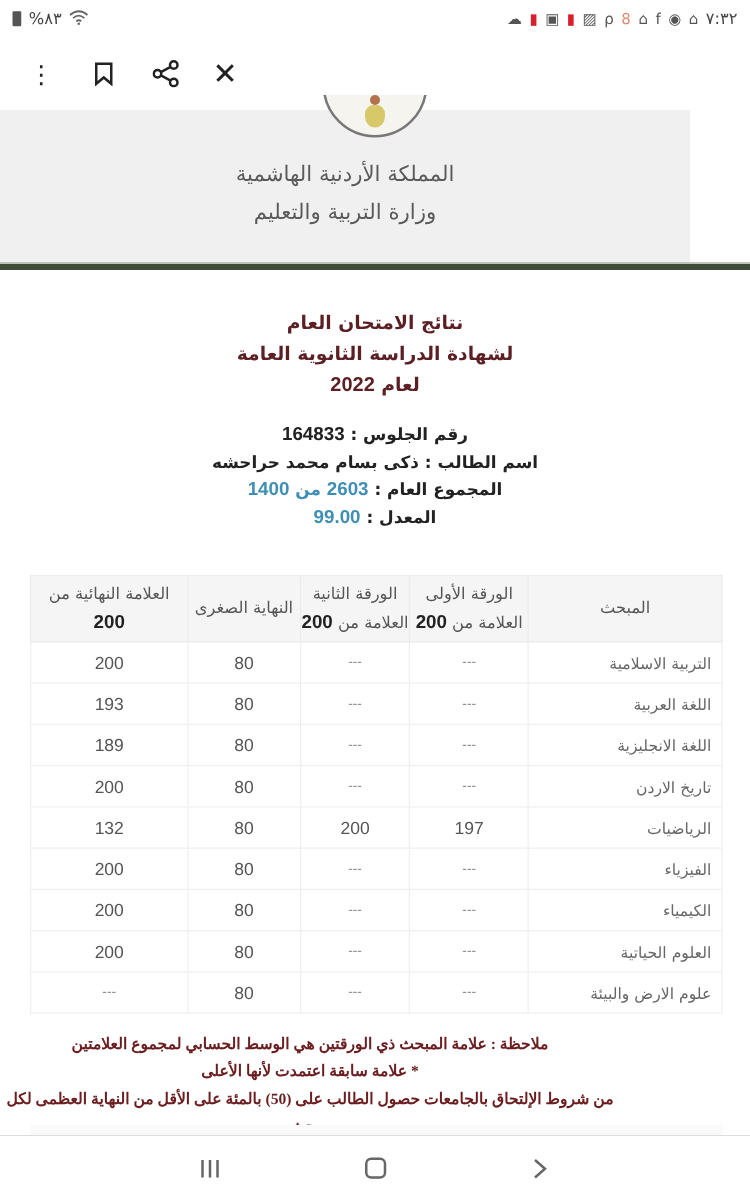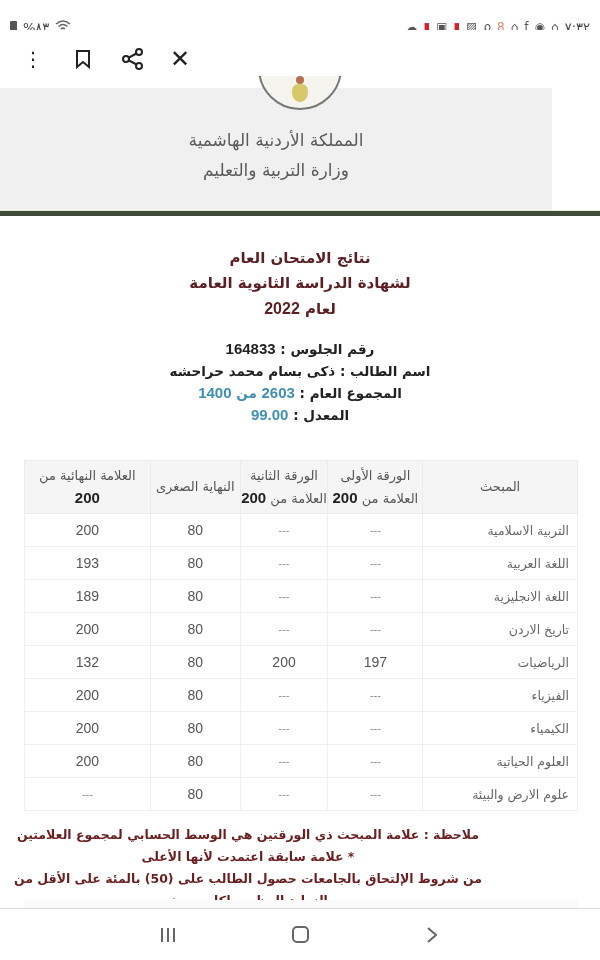--- a/index.html
+++ b/index.html
@@ -1,19 +1,19 @@
 <!DOCTYPE html>
 <html><head>
 <meta charset="utf-8">
 <style>
   * { box-sizing: border-box; margin: 0; padding: 0; }
   html, body { width: 600px; height: 960px; overflow: hidden; background: #ffffff; font-family: "DejaVu Sans", sans-serif; }
 
   
-  .status-bar { position: absolute; top: 12px; left: 0; width: 600px; height: 30px; background: #fff; display: flex; align-items: center; justify-content: space-between; padding: 0 10px; font-size: 13px; color: #444; direction: ltr; }
+  .status-bar { position: absolute; top: 0; left: 0; width: 600px; height: 30px; background: #fff; display: flex; align-items: center; justify-content: space-between; padding: 0 10px; font-size: 13px; color: #444; direction: ltr; }
   .status-left, .status-right { display: flex; align-items: center; gap: 6px; }
   .sb-icon { display: inline-block; font-size: 12px; line-height: 1; color: #555; }
   .sb-red { color: #d9202a; }
   .sb-pink { color: #e08a70; }
   .battery { width: 7px; height: 12px; background: #555; border-radius: 1px; display: inline-block; }
 
   
   .browser-bar { position: absolute; top: 30px; left: 0; width: 600px; height: 58px; background: #fff; display: flex; align-items: center; direction: ltr; }
   .bb-actions { display: flex; align-items: center; gap: 0; padding-left: 8px; }
   .bb-btn { width: 50px; height: 50px; display: flex; align-items: center; justify-content: center; color: #222; font-size: 20px; }
@@ -47,21 +47,21 @@
   .grades th .strong { font-family: "Liberation Sans", sans-serif; font-weight: bold; color: #222; font-size: 15px; }
   .grades td { height: 33px; border: 1px solid #efefef; color: #555; text-align: center; font-family: "Liberation Sans", sans-serif; font-size: 14px; }
   .grades td.subject { text-align: right; padding-right: 8px; font-family: "DejaVu Sans", sans-serif; font-size: 12.5px; color: #666; }
   .grades td.dash { color: #888; font-size: 11px; }
   .col-subject { width: 155px; }
   .col-p1 { width: 95px; }
   .col-p2 { width: 88px; }
   .col-min { width: 90px; }
   .col-final { width: 126px; }
 
-  .notes { position: absolute; top: 596px; left: 0; width: 496px; text-align: center; direction: rtl; color: #6b1e20; font-size: 12.5px; line-height: 22px; font-weight: bold; }
+  .notes { position: absolute; top: 596px; left: 0; width: 496px; text-align: center; direction: rtl; color: #6b1e20; font-size: 12.5px; line-height: 22px; font-weight: bold; font-family: Liberation Serif, serif; }
   .notes .line3 { color: #6b1e20; }
 
   .page-bottom { position: absolute; top: 900px; left: 24px; width: 554px; height: 8px; background: #fafafa; }
   .nav-divider { position: absolute; top: 908px; left: 0; width: 600px; height: 1px; background: #ddd; }
   .nav-bar { position: absolute; top: 909px; left: 0; width: 600px; height: 51px; background: #fff; display: flex; align-items: center; justify-content: center; gap: 0; direction: ltr; }
   .nav-btn { width: 132px; height: 44px; display: flex; align-items: center; justify-content: center; color: #666; font-size: 20px; }
   .nav-home { width: 17px; height: 17px; border: 2px solid #666; border-radius: 5px; }
 </style>
 </head>
 <body>

